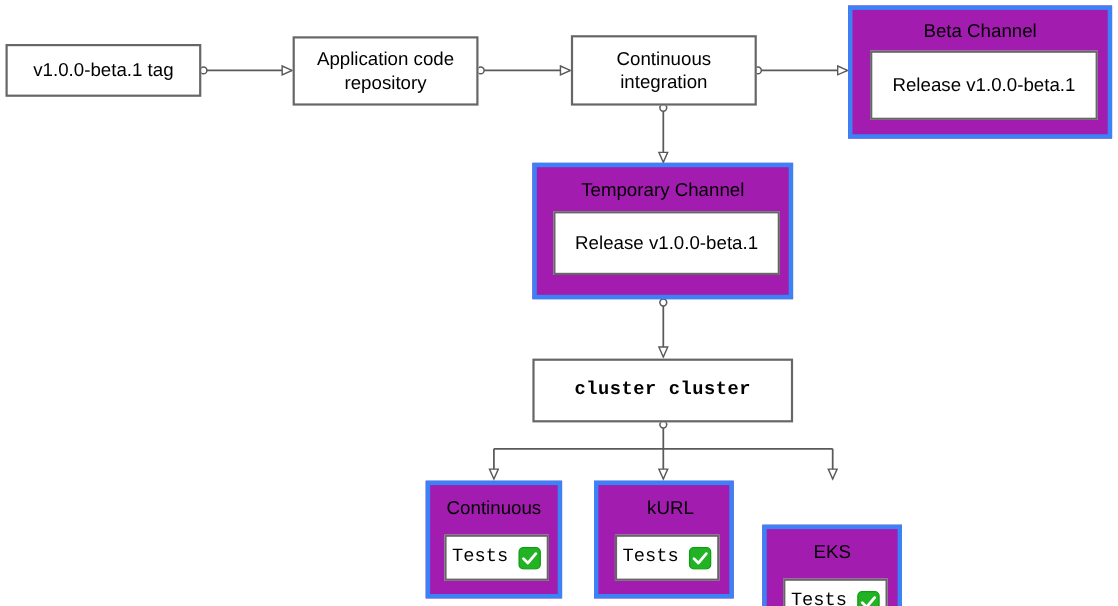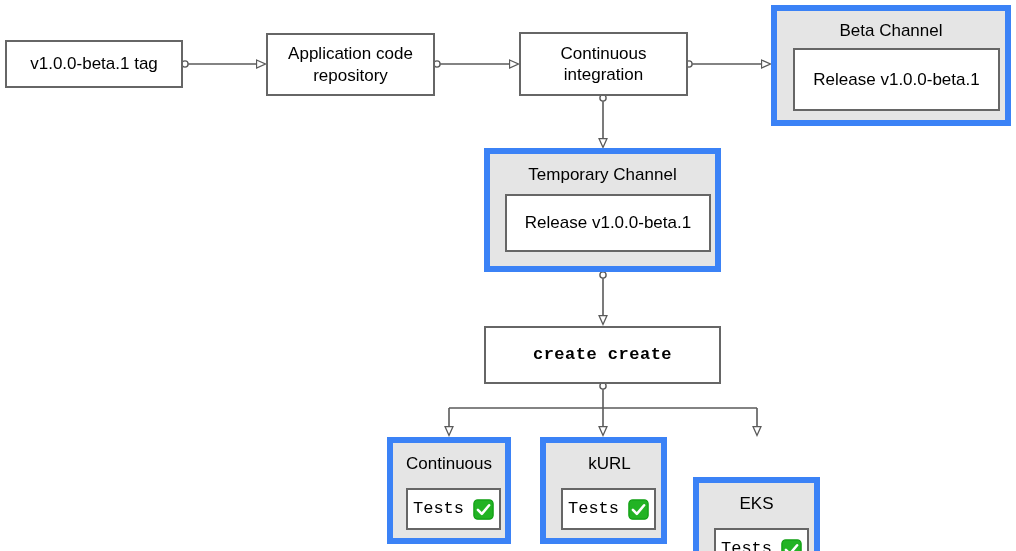--- a/index.html
+++ b/index.html
@@ -25,22 +25,22 @@
     justify-content: center;
     text-align: center;
     color: #000000;
     font-size: 17px;
     line-height: 1.25;
     font-family: "Liberation Sans", sans-serif;
   }
   .container-node {
     position: absolute;
     box-sizing: border-box;
-    border: 6px solid #3b82f6;
-    background: #e5e5e5;
+    border: 4px solid #3b82f6;
+    background: #a21caf;
   }
   .container-title {
     position: absolute;
     left: 0;
     right: 0;
     text-align: center;
     color: #000000;
     font-size: 17px;
     font-family: "Liberation Sans", sans-serif;
     white-space: nowrap;
@@ -151,21 +151,21 @@
   </div>
 
   <div class="container-node" style="left:484px; top:148px; width:237px; height:124px;">
     <div class="container-title" style="top:11px;">Temporary Channel</div>
     <div class="node" style="left:15px; top:40px; width:206px; height:58px;">
       <span>Release v1.0.0-beta.1</span>
     </div>
   </div>
 
   <div class="node" style="left:484px; top:326px; width:237px; height:58px;">
-    <span class="mono">create create</span>
+    <span class="mono">cluster cluster</span>
   </div>
 
   <div class="container-node" style="left:387px; top:437px; width:124px; height:107px;">
     <div class="container-title" style="top:11px;">Continuous</div>
     <div class="node" style="left:13px; top:45px; width:95px; height:42px;">
       <div class="inner-row">
         <span class="tests-label">Tests</span>
         <span class="check-icon">
           <svg viewBox="0 0 24 24" width="21" height="21">
             <rect x="1" y="1" width="22" height="22" rx="4.5" ry="4.5" fill="#22b324"></rect>

